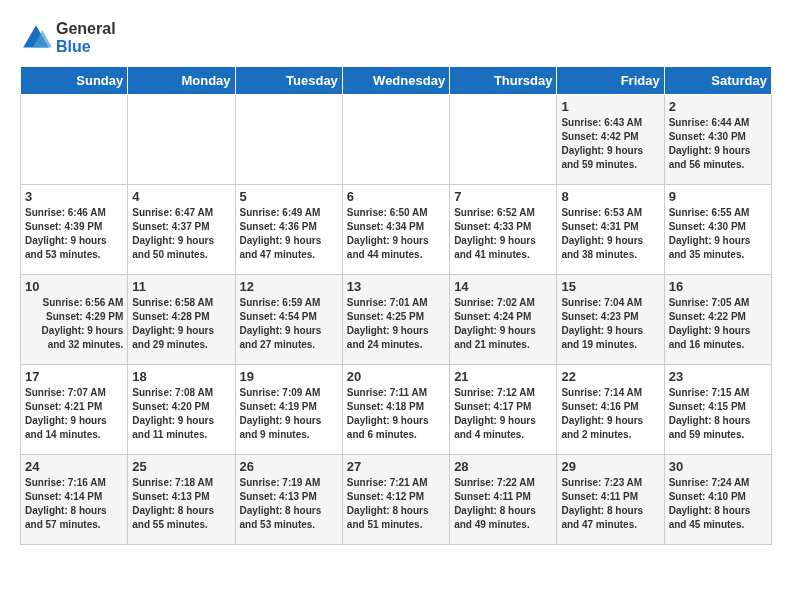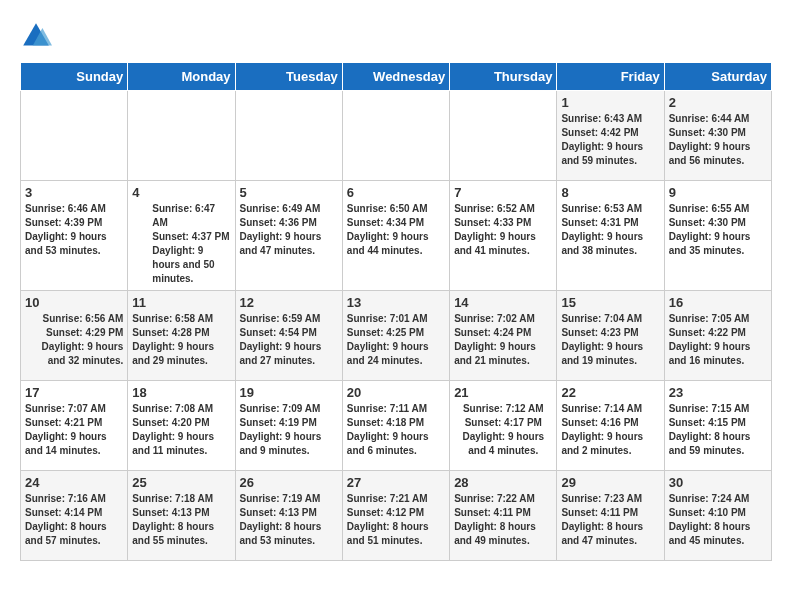--- a/index.html
+++ b/index.html
@@ -85,20 +85,24 @@
   </style>
 </head>
 <body>
 
 <div class="header-area">
   <div class="logo">
     <svg class="logo-icon" viewBox="0 0 40 40">
       <polygon points="20,4 36,32 4,32" fill="#1a6ec0"></polygon>
       <polygon points="28,10 40,32 16,32" fill="#4a9fd4" opacity="0.7"></polygon>
     </svg>
+    <div>
+      <div style="font-size:16px;font-weight:bold;color:#333;">General</div>
+      <div style="font-size:16px;font-weight:bold;color:#1a6ec0;">Blue</div>
+    </div>
   </div>
   <div class="title-area">
     <div class="month-title"></div>
     <div class="location"></div>
   </div>
 </div>
 
 <table class="calendar">
   <thead>
     <tr>
@@ -133,21 +137,21 @@
       </tr>
       <tr>
         <td>
           <span class="day-number">3</span>
           <div class="day-info" style="white-space: pre-line;">Sunrise: 6:46 AM
 Sunset: 4:39 PM
 Daylight: 9 hours and 53 minutes.</div>
         </td>
         <td>
           <span class="day-number">4</span>
-          <div class="day-info" style="white-space: pre-line; margin-left: 20px;">Sunrise: 6:47 AM
+          <div class="day-info" style="white-space: pre-line;">Sunrise: 6:47 AM
 Sunset: 4:37 PM
 Daylight: 9 hours and 50 minutes.</div>
         </td>
         <td>
           <span class="day-number">5</span>
           <div class="day-info" style="white-space: pre-line;">Sunrise: 6:49 AM
 Sunset: 4:36 PM
 Daylight: 9 hours and 47 minutes.</div>
         </td>
         <td>
@@ -239,21 +243,21 @@
 Daylight: 9 hours and 9 minutes.</div>
         </td>
         <td>
           <span class="day-number">20</span>
           <div class="day-info" style="white-space: pre-line;">Sunrise: 7:11 AM
 Sunset: 4:18 PM
 Daylight: 9 hours and 6 minutes.</div>
         </td>
         <td>
           <span class="day-number">21</span>
-          <div class="day-info" style="white-space: pre-line; text-align: center;">Sunrise: 7:12 AM
+          <div class="day-info" style="white-space: pre-line;">Sunrise: 7:12 AM
 Sunset: 4:17 PM
 Daylight: 9 hours and 4 minutes.</div>
         </td>
         <td>
           <span class="day-number">22</span>
           <div class="day-info" style="white-space: pre-line;">Sunrise: 7:14 AM
 Sunset: 4:16 PM
 Daylight: 9 hours and 2 minutes.</div>
         </td>
         <td>

